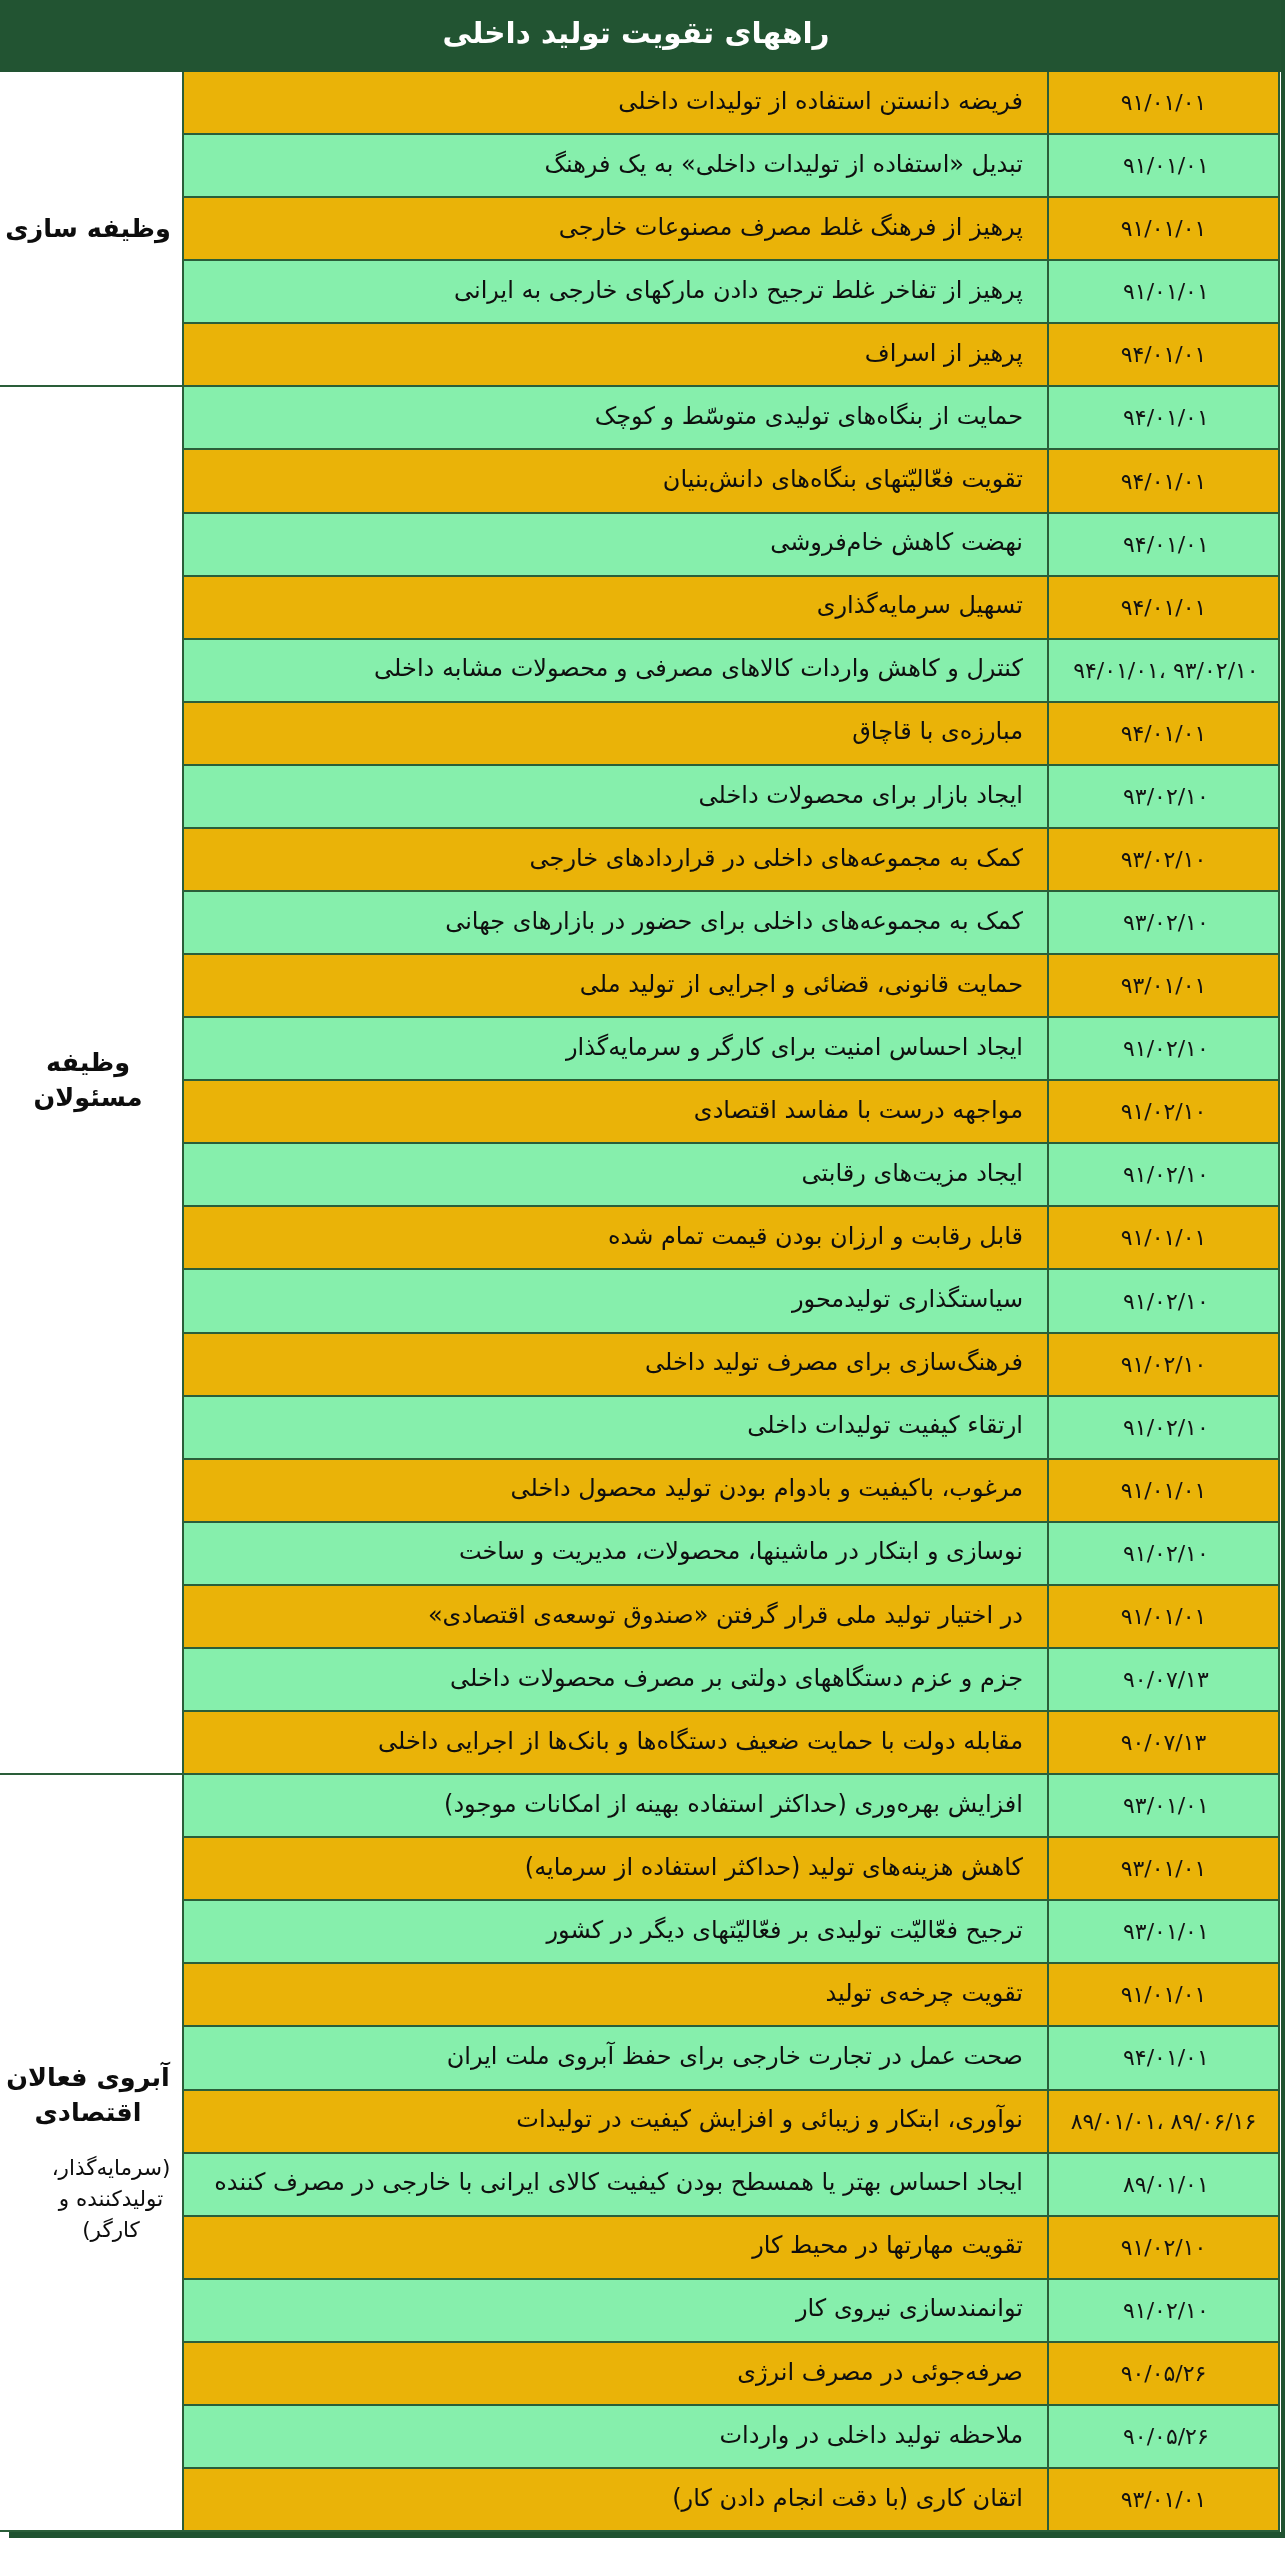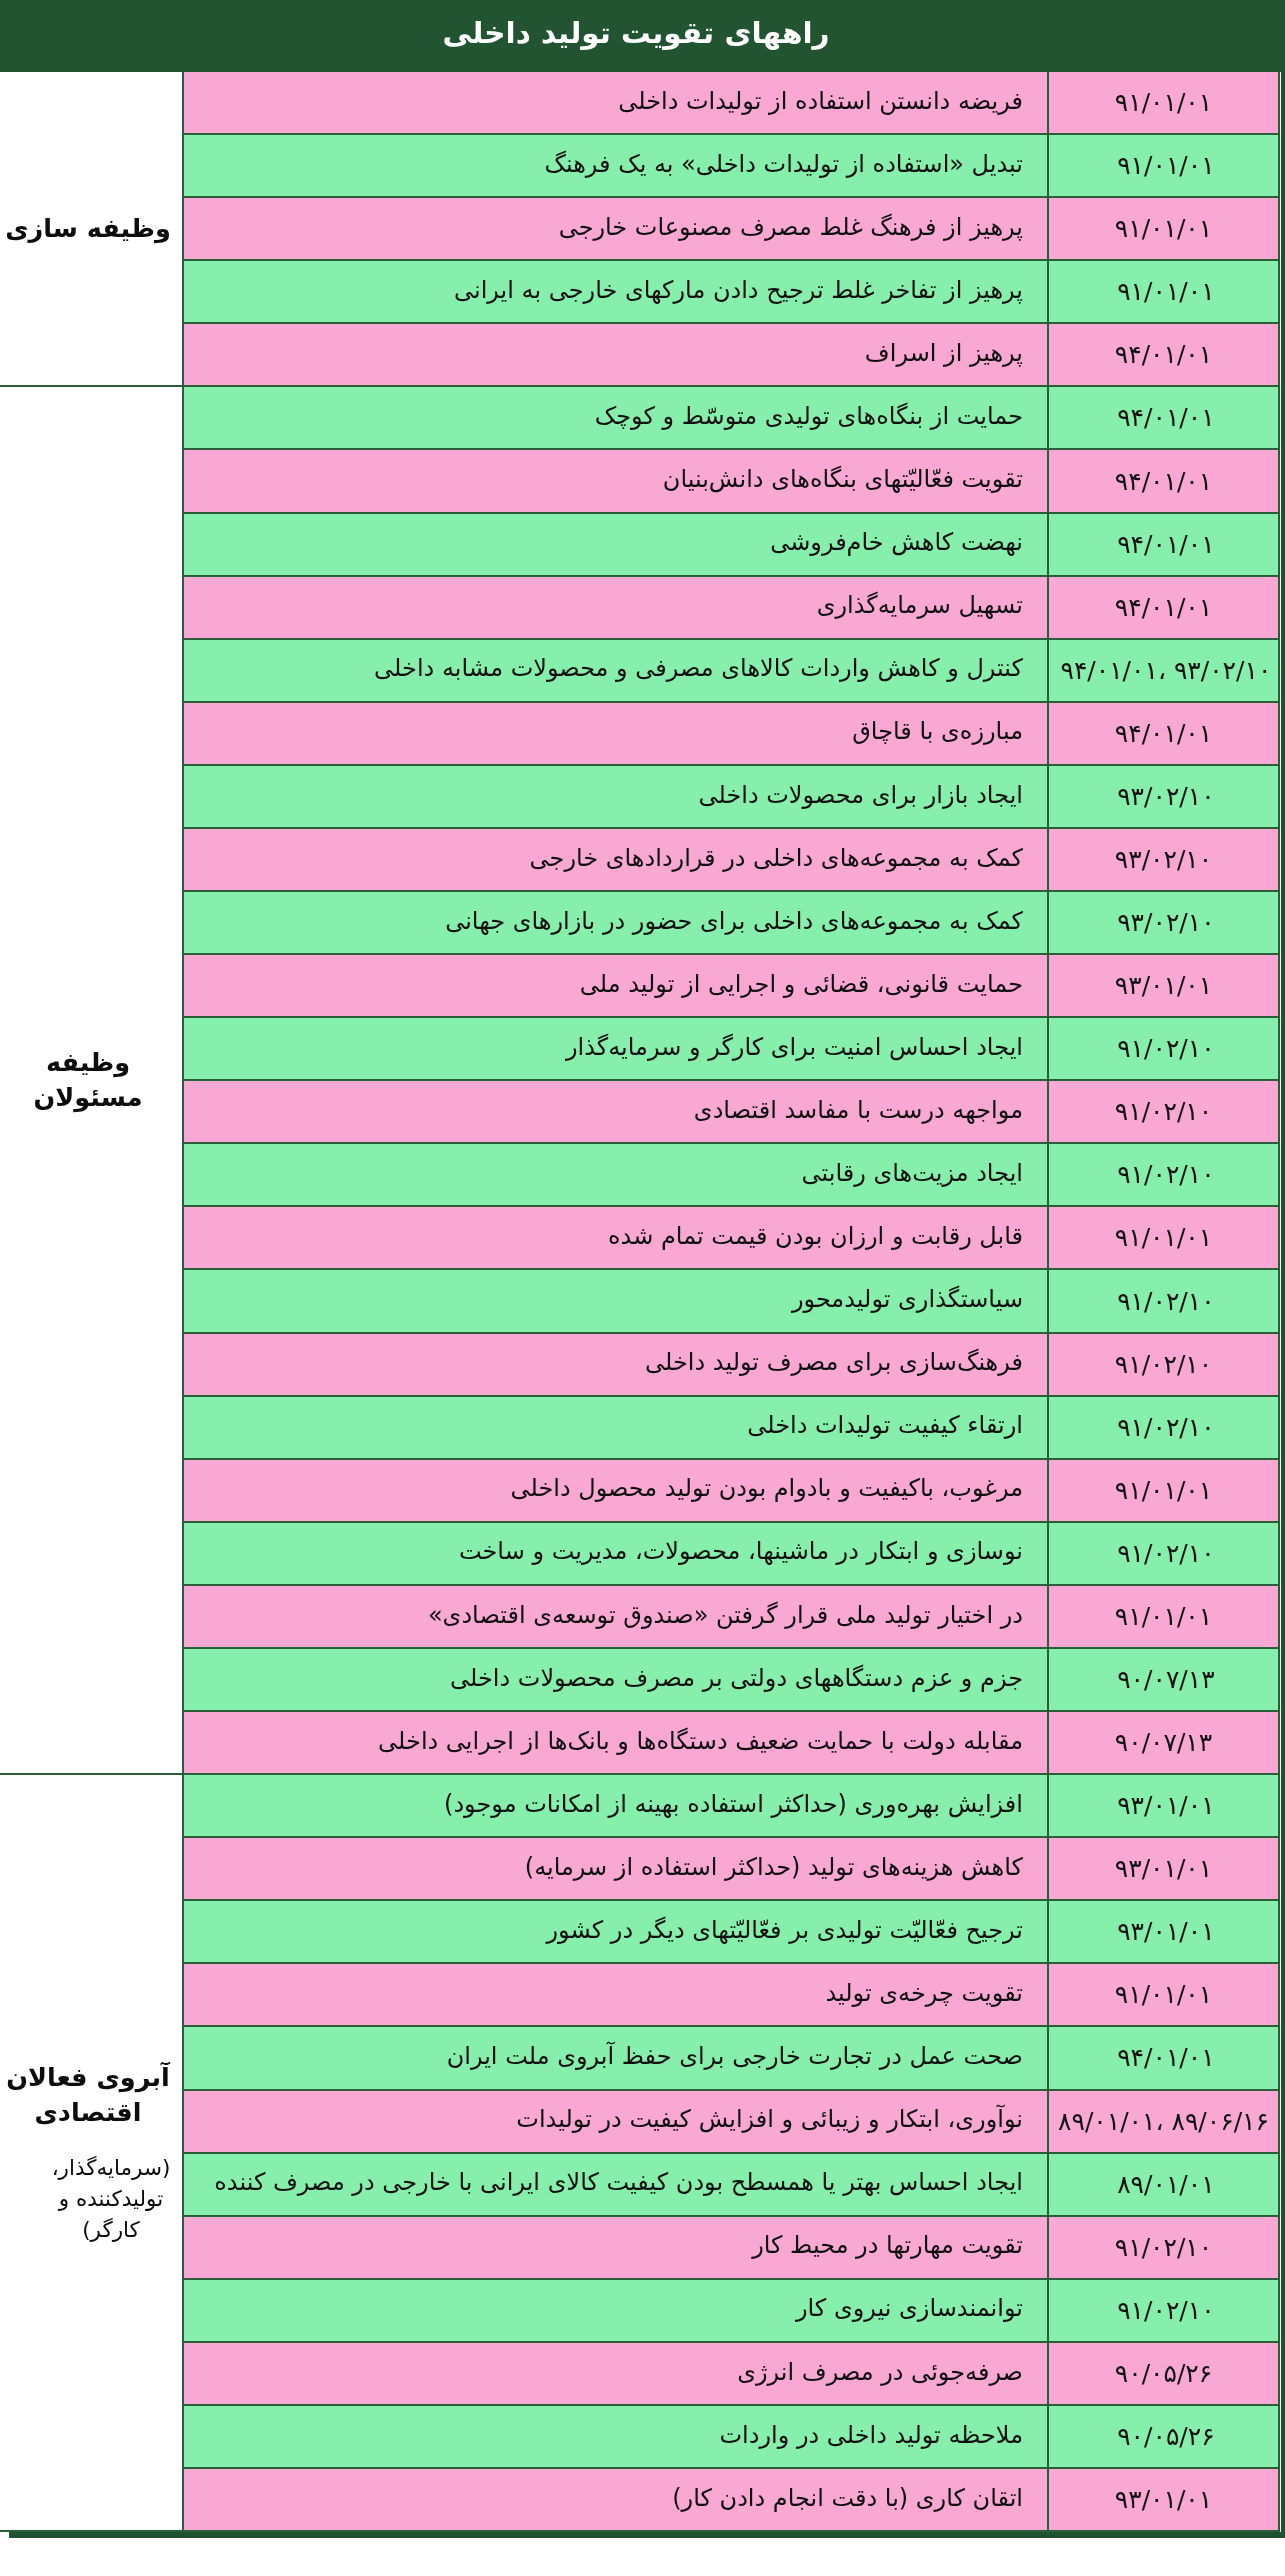--- a/index.html
+++ b/index.html
@@ -43,21 +43,21 @@
     border: 4px solid #225432;
   }
   
   col.c-date  { width: 231px; }
   col.c-text  { width: 865px; }
   col.c-group { width: 190px; }
 
   td.date {
     text-align: center;
     vertical-align: middle;
-    font-size: 25px;
+    font-size: 22px;
     color: #121212;
     padding: 12.7px 3.2px;
     border: 2.4px solid #2a5e39;
     white-space: nowrap;
   }
   td.text {
     text-align: right;
     vertical-align: middle;
     font-size: 24px;
     color: #0f0f0f;
@@ -77,21 +77,21 @@
     line-height: 1.4;
   }
   td.group .sub {
     display: block;
     font-weight: normal;
     font-size: 21.5px;
     margin-top: 21px;
     line-height: 1.45;
     margin-left: 46px;
   }
-  tr.odd  td.date, tr.odd  td.text  { background: #f9a8d4; }
+  tr.odd  td.date, tr.odd  td.text  { background: #eab308; }
   tr.even td.date, tr.even td.text  { background: #86efac; padding-left: 8px; }
 </style>
 </head>
 <body>
 
 <div class="sheet">
   <div class="table-wrap">
     <table class="grid">
       <colgroup>
         <col class="c-date">

